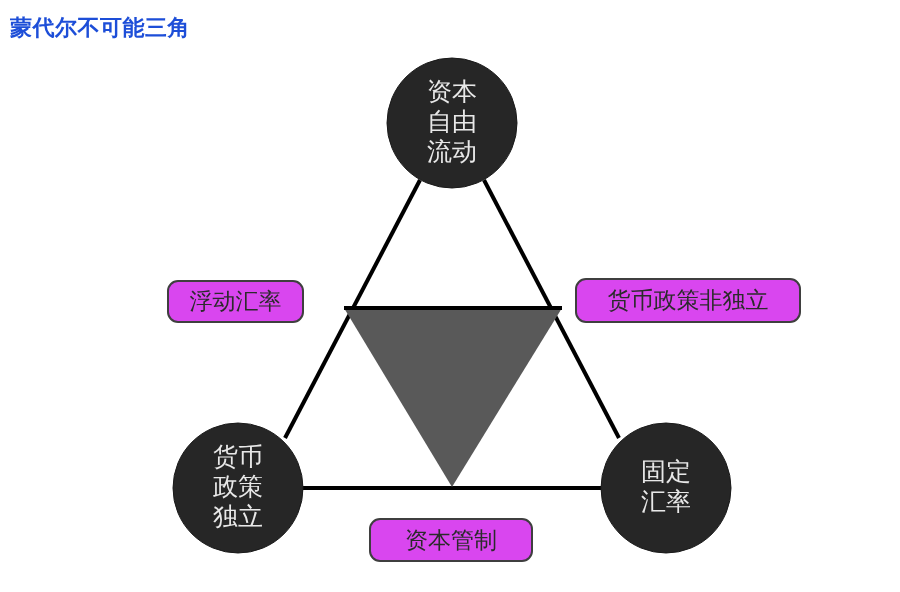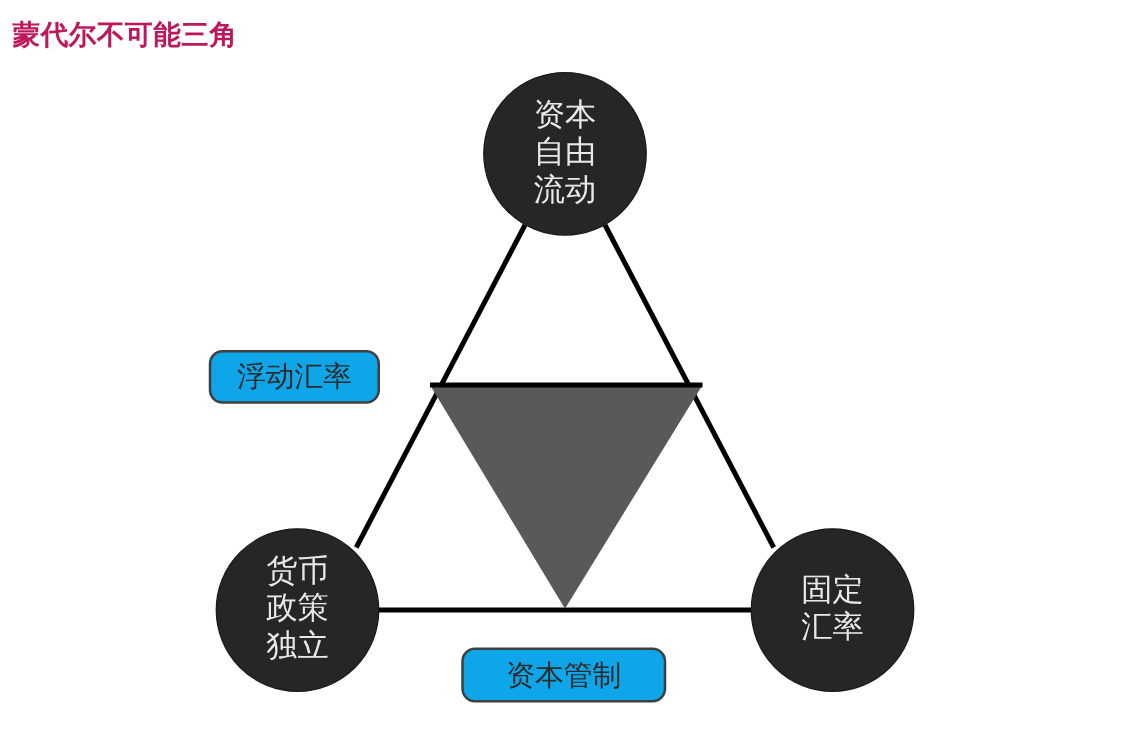--- a/index.html
+++ b/index.html
@@ -20,21 +20,21 @@
     top: 0;
     width: 900px;
     height: 592px;
   }
   .page-title {
     position: absolute;
     left: 10px;
     top: 13px;
     font-size: 22px;
     font-weight: bold;
-    color: #be185d;
+    color: #1d4ed8;
     letter-spacing: 0.5px;
     white-space: nowrap;
   }
   svg {
     position: absolute;
     left: 0;
     top: 0;
     display: block;
   }
   .node-label {
@@ -55,21 +55,21 @@
     stroke: #1a1a1a;
     stroke-width: 1;
   }
   .inner-tri {
     fill: #595959;
     stroke: none;
   }
   .tag-box {
     position: absolute;
     box-sizing: border-box;
-    background: #0ea5e9;
+    background: #d946ef;
     border: 2.5px solid #3f3f3f;
     border-radius: 11px;
     display: flex;
     align-items: center;
     justify-content: center;
     color: #2b2b2b;
     font-size: 23px;
     font-family: "Liberation Sans", "DejaVu Sans", sans-serif;
     white-space: nowrap;
   }
@@ -109,16 +109,17 @@
 
     <g>
       <circle class="node-circle" cx="666" cy="488" r="65"></circle>
       <text class="node-label" x="666" y="473">固定</text>
       <text class="node-label" x="666" y="503">汇率</text>
     </g>
   </svg>
 
   <div class="tag-box" id="tag-left">浮动汇率</div>
 
+  <div class="tag-box" id="tag-right">货币政策非独立</div>
 
   <div class="tag-box" id="tag-bottom">资本管制</div>
 
 </div>
 
 </body></html>

